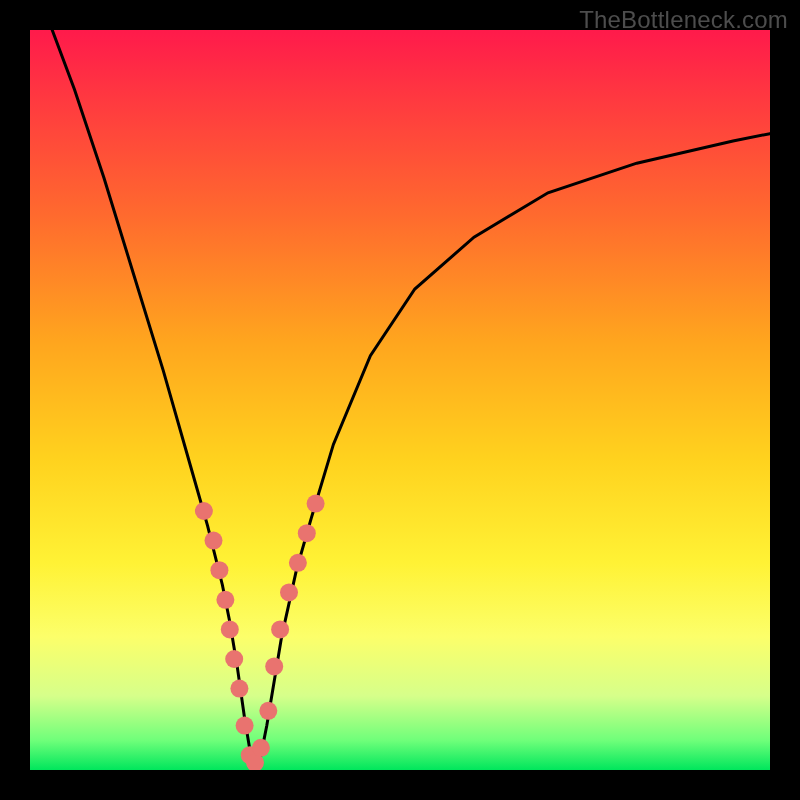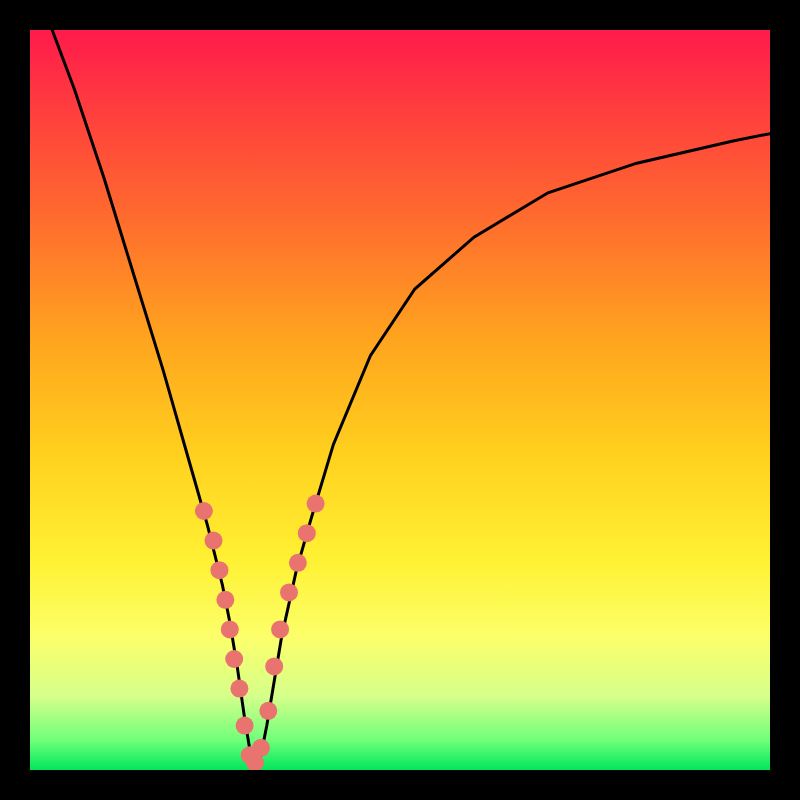--- a/index.html
+++ b/index.html
@@ -51,20 +51,21 @@
     left: 0; top: 0;
     width: 740px;
     height: 740px;
   }
 </style>
 </head>
 <body>
 
 <div class="frame">
 
+  <div class="watermark">TheBottleneck.com</div>
 
   <div class="plot-area">
     <svg class="curve" viewBox="0 0 740 740" preserveAspectRatio="none">
       <path id="curve-path" fill="none" stroke="#000000" stroke-width="3" stroke-linecap="round" d="M22.2 0.0 L44.4 59.2 L74.0 148.0 L103.6 244.2 L133.2 340.4 L162.8 444.0 L177.6 495.8 L192.4 555.0 L199.8 592.0 L207.2 636.4 L214.6 688.2 L222.0 732.6 L229.4 732.6 L236.8 695.6 L244.2 651.2 L251.6 606.8 L266.4 540.2 L281.2 488.4 L303.4 414.4 L340.4 325.6 L384.8 259.0 L444.0 207.2 L518.0 162.8 L606.8 133.2 L703.0 111.0 L740.0 103.6 "></path>
       <g id="markers-group">
           <circle cx="173.9" cy="481.0" r="9" fill="#e9736f"></circle>
           <circle cx="183.5" cy="510.6" r="9" fill="#e9736f"></circle>
           <circle cx="189.4" cy="540.2" r="9" fill="#e9736f"></circle>
           <circle cx="195.4" cy="569.8" r="9" fill="#e9736f"></circle>
           <circle cx="199.8" cy="599.4" r="9" fill="#e9736f"></circle>

